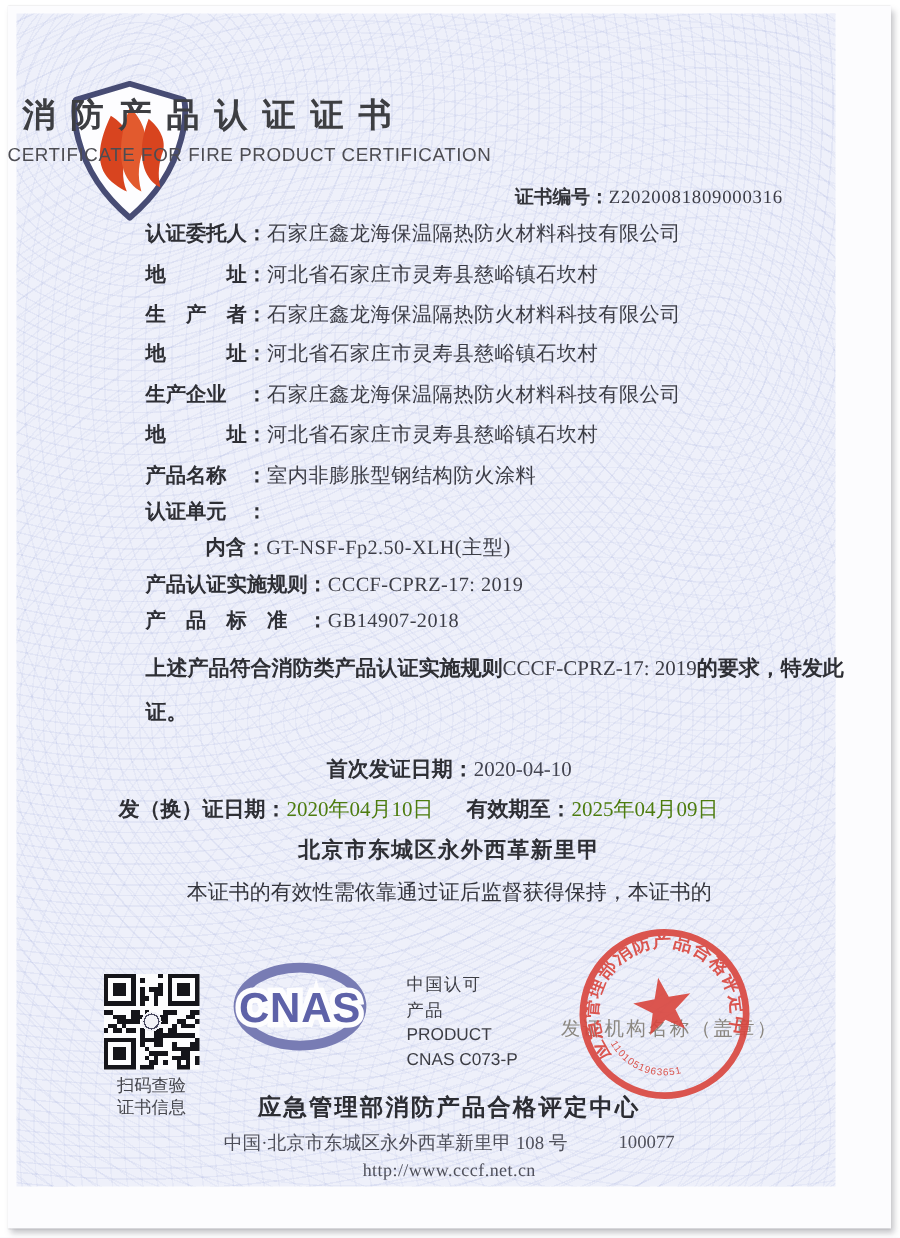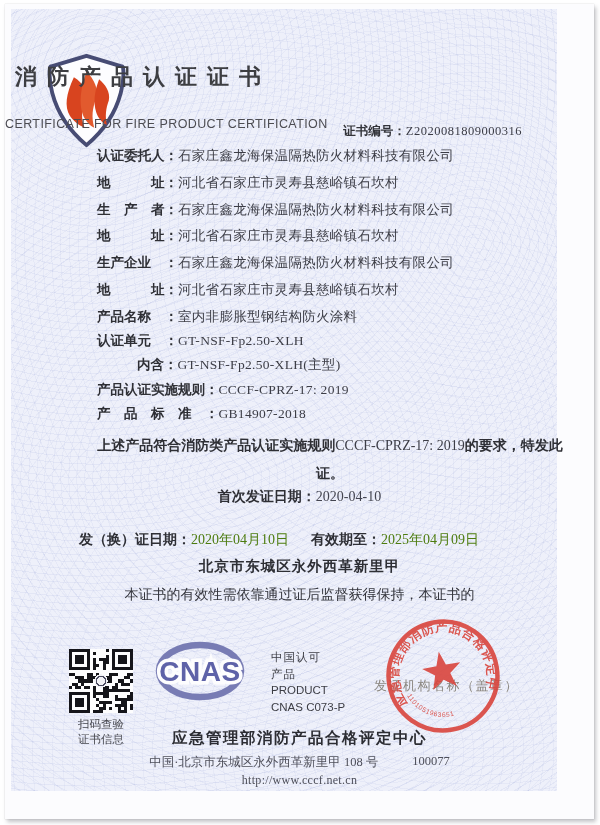--- a/index.html
+++ b/index.html
@@ -14,37 +14,37 @@
     background:
       repeating-radial-gradient(circle at 15% 8%,  rgba(125,140,205,.10) 0 1px, transparent 1px 7px),
       repeating-radial-gradient(circle at 85% 30%, rgba(125,140,205,.08) 0 1px, transparent 1px 9px),
       repeating-radial-gradient(circle at 40% 60%, rgba(125,140,205,.08) 0 1px, transparent 1px 8px),
       repeating-radial-gradient(circle at 70% 95%, rgba(125,140,205,.07) 0 1px, transparent 1px 10px),
       #eef0fa;
   }
   .logo { position:absolute; left:33px; top:48px; width:97px; height:97px; }
   .title-block { position:absolute; left:0; top:58px; width:589px; text-align:left; }
   .title { font-size:22px; font-weight:bold; color:#3d3e42; letter-spacing:10px; text-indent:10px; }
-  .subtitle { margin-top:25px; font-size:12.5px; color:#4c4c52; letter-spacing:.4px; }
+  .subtitle { margin-top:4px; font-size:12.5px; color:#4c4c52; letter-spacing:.4px; }
   .certno-row { position:absolute; top:119px; left:0; width:589px; text-align:right; padding-right:72px; font-size:12.5px; }
   .certno-row .lbl { font-weight:bold; color:#33343a; }
   .certno-row .val { font-family:"Liberation Serif", serif; color:#3a3b45; letter-spacing:.5px; }
 
   .fields { position:absolute; left:92px; top:143px; width:468px; }
   .frow { display:flex; align-items:baseline; height:26.8px; }
   .frow.tight { height:24.3px; }
   .flabel { font-weight:bold; font-size:13.5px; color:#2e2f35; white-space:pre; flex:0 0 auto; }
   .fvalue { font-family:"Liberation Serif", serif; font-size:13.5px; color:#3c3d46; white-space:pre; letter-spacing:.3px; }
   .frow.indent { padding-left:40px; }
 
-  .statement { margin-top:3px; width:466px; font-size:14px; line-height:26.5px; color:#2e2f35;text-align:center; }
+  .statement { margin-top:3px; width:466px; font-size:14px; line-height:26.5px; color:#2e2f35; }
   .statement .seg-b { font-weight:bold; }
   .statement .seg-c { font-family:"Liberation Serif", serif; color:#3c3d46; }
 
-  .first-issue { position:absolute; left:0; top:484px; width:589px; text-align:center; font-size:14px; }
+  .first-issue { position:absolute; left:0; top:500px; width:589px; text-align:center; font-size:14px; }
   .first-issue .lbl { font-weight:bold; color:#2e2f35; }
   .first-issue .val { font-family:"Liberation Serif", serif; color:#434450; }
 
   .reissue { position:absolute; left:74px; top:527px; width:500px; font-size:14px; display:flex; gap:0; align-items:baseline; }
   .reissue .lbl { font-weight:bold; color:#2e2f35; white-space:pre; }
   .reissue .val { font-family:"Liberation Serif", serif; color:#4d7c0f; white-space:pre; }
   .reissue .gap { width:22px; }
 
   .fire-note { position:absolute; left:0; top:553px; width:589px; text-align:center; font-size:14.5px; font-weight:bold; color:#2e2f35; letter-spacing:1px; }
   .validity { position:absolute; left:0; top:578px; width:589px; text-align:center; font-size:14px; line-height:25px; color:#33343c; }
@@ -107,21 +107,20 @@
     <div class="frow">
         <span class="flabel">地　　　址：</span>
         <span class="fvalue">河北省石家庄市灵寿县慈峪镇石坎村</span>
       </div>
     <div class="frow tight">
         <span class="flabel">产品名称　：</span>
         <span class="fvalue">室内非膨胀型钢结构防火涂料</span>
       </div>
     <div class="frow tight">
         <span class="flabel">认证单元　：</span>
-        <span class="fvalue">GT-NSF-Fp2.50-XLH</span>
       </div>
     <div class="frow tight indent">
         <span class="flabel">内含：</span>
         <span class="fvalue">GT-NSF-Fp2.50-XLH(主型)</span>
       </div>
     <div class="frow tight">
         <span class="flabel">产品认证实施规则：</span>
         <span class="fvalue">CCCF-CPRZ-17: 2019</span>
       </div>
     <div class="frow tight">

